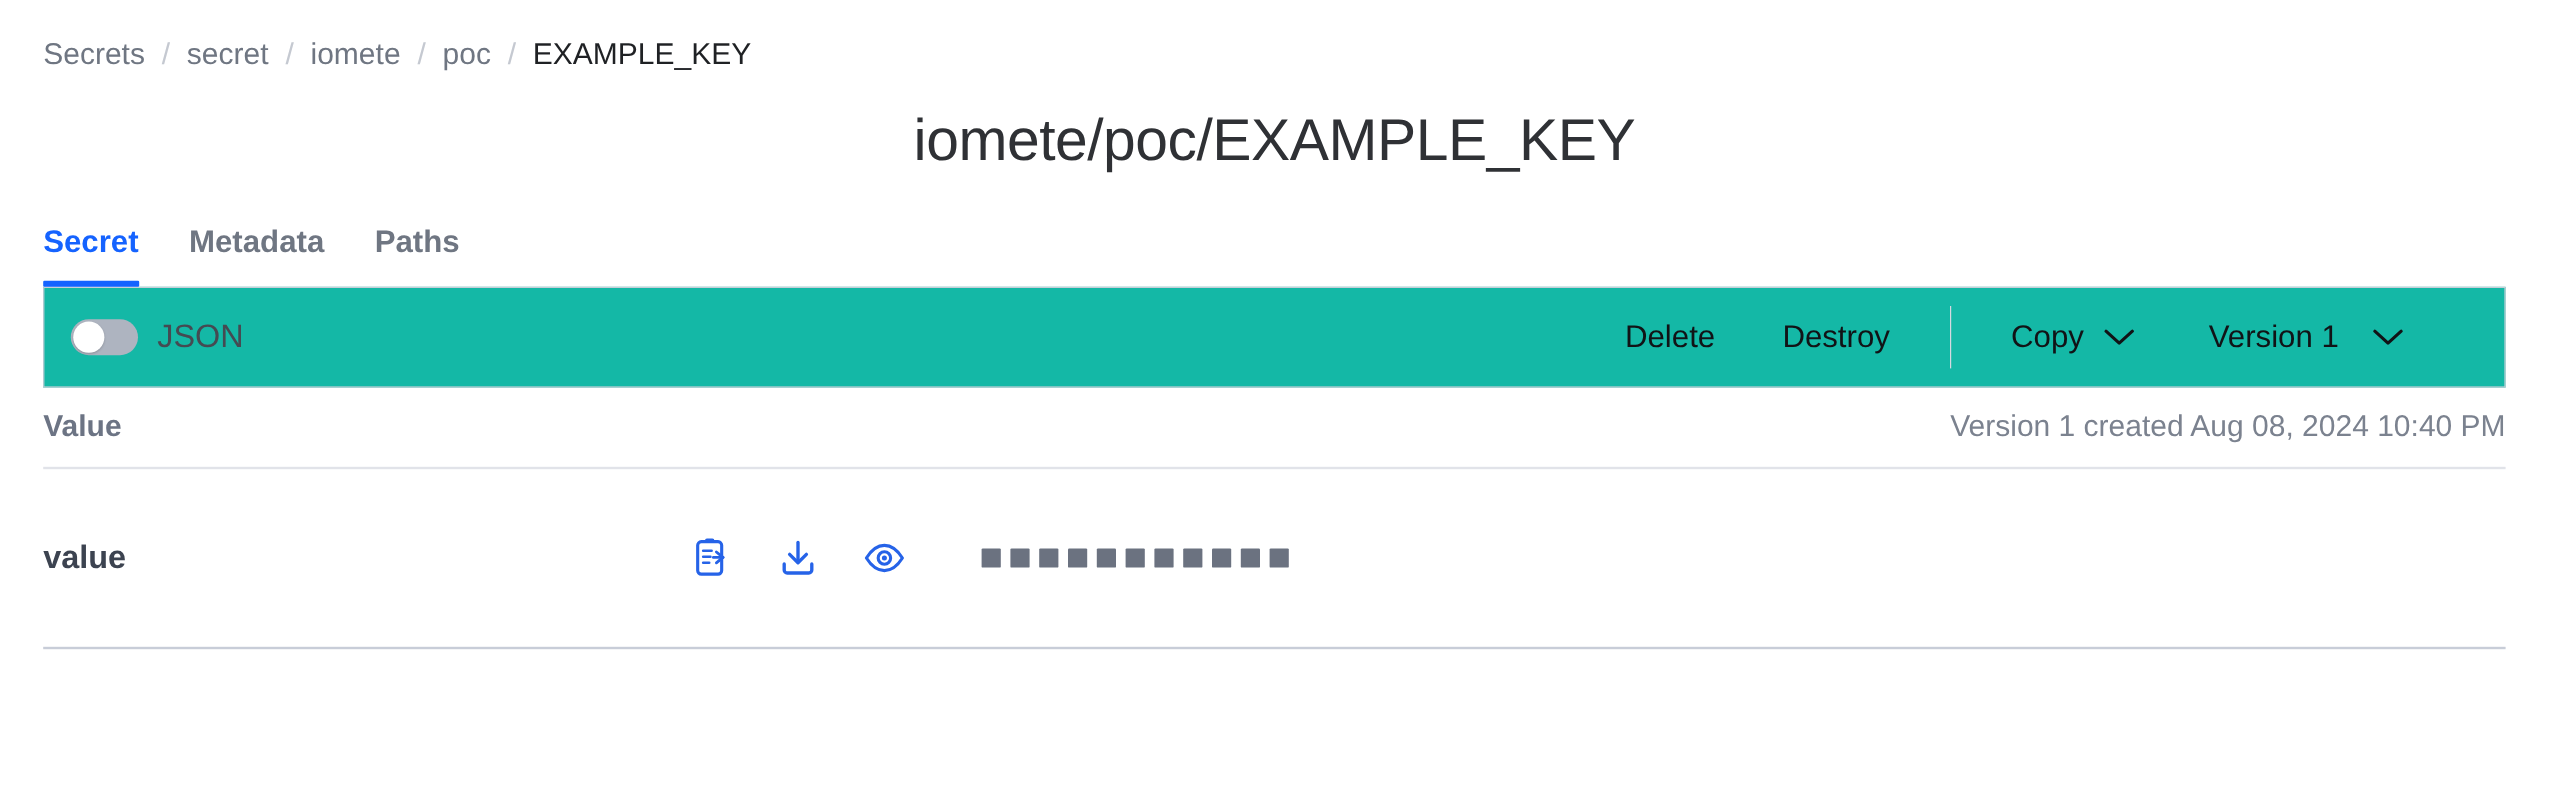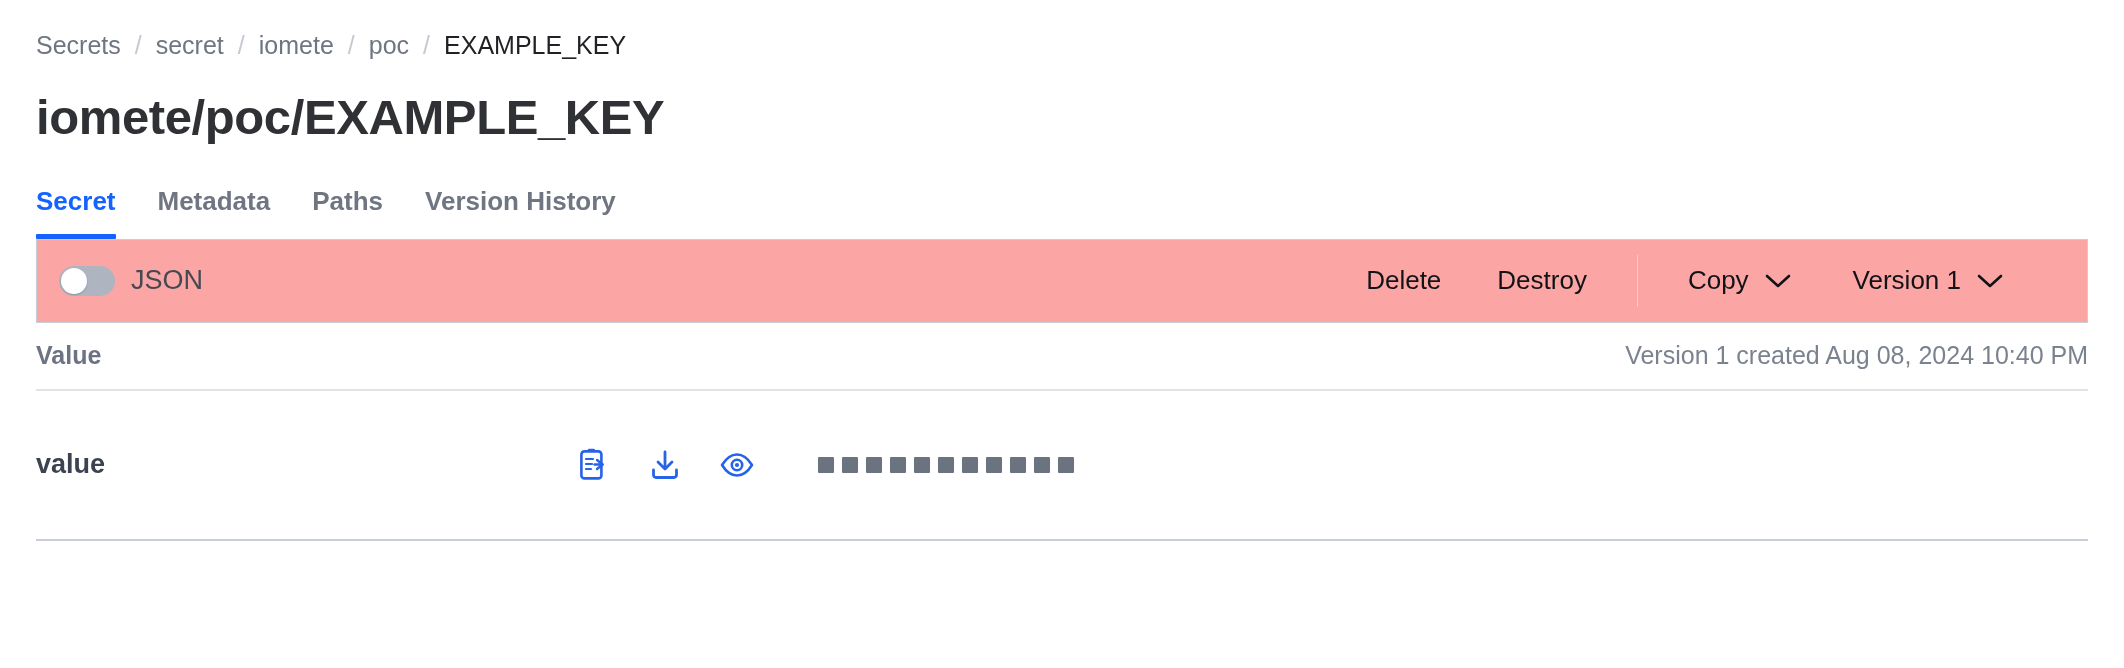--- a/index.html
+++ b/index.html
@@ -47,25 +47,26 @@
     color: #c5c9d1;
     margin: 0 14px;
     font-size: 25px;
   }
 
   
   .page-title {
     margin: 0;
     padding-top: 22px;
     font-size: 49px;
-    font-weight: bold;
+    font-weight: normal;
     letter-spacing: -0.4px;
     color: #2f3135;
     line-height: 1.12;
     white-space: nowrap;
+    text-align: center;
   }
 
   
   .tabs {
     display: flex;
     align-items: flex-end;
     margin-top: 34px;
     height: 56px;
     position: relative;
     z-index: 3;
@@ -94,21 +95,21 @@
     background: #1563ff;
     border-radius: 1px;
   }
 
   
   .toolbar {
     position: relative;
     margin-top: 4px;
     height: 84px;
     box-sizing: border-box;
-    background: #fca5a5;
+    background: #14b8a6;
     border: 1px solid #c8cdd8;
     display: flex;
     align-items: center;
     padding: 0 22px 0 22px;
     z-index: 1;
   }
 
   .toggle-wrap {
     display: flex;
     align-items: center;
@@ -164,21 +165,21 @@
   .gap-destroy { margin-right: 0; }
 
   .tb-divider {
     width: 1px;
     height: 52px;
     background: #d4d8e0;
     margin: 0 50px;
     flex: 0 0 auto;
   }
   .gap-copy { margin-right: 62px; }
-  .gap-version { margin-right: 62px; }
+  .gap-version { margin-right: 62px; gap: 12px; }
 
   
   .table-head {
     display: flex;
     align-items: center;
     height: 66px;
     border-bottom: 2px solid #e1e3e9;
     font-size: 25px;
     font-weight: bold;
     color: #6c7484;
@@ -255,21 +256,20 @@
     <span class="crumb-sep">/</span>
     <span class="crumb-current">EXAMPLE_KEY</span>
   </nav>
 
   <h1 class="page-title">iomete/poc/EXAMPLE_KEY</h1>
 
   <div class="tabs">
     <div class="tab active">Secret</div>
     <div class="tab">Metadata</div>
     <div class="tab">Paths</div>
-    <div class="tab">Version History</div>
   </div>
 
   <div class="toolbar">
 
     <div class="toggle-wrap">
       <span class="toggle">
         <span class="knob"></span>
       </span>
       <span class="toggle-label">JSON</span>
     </div>

